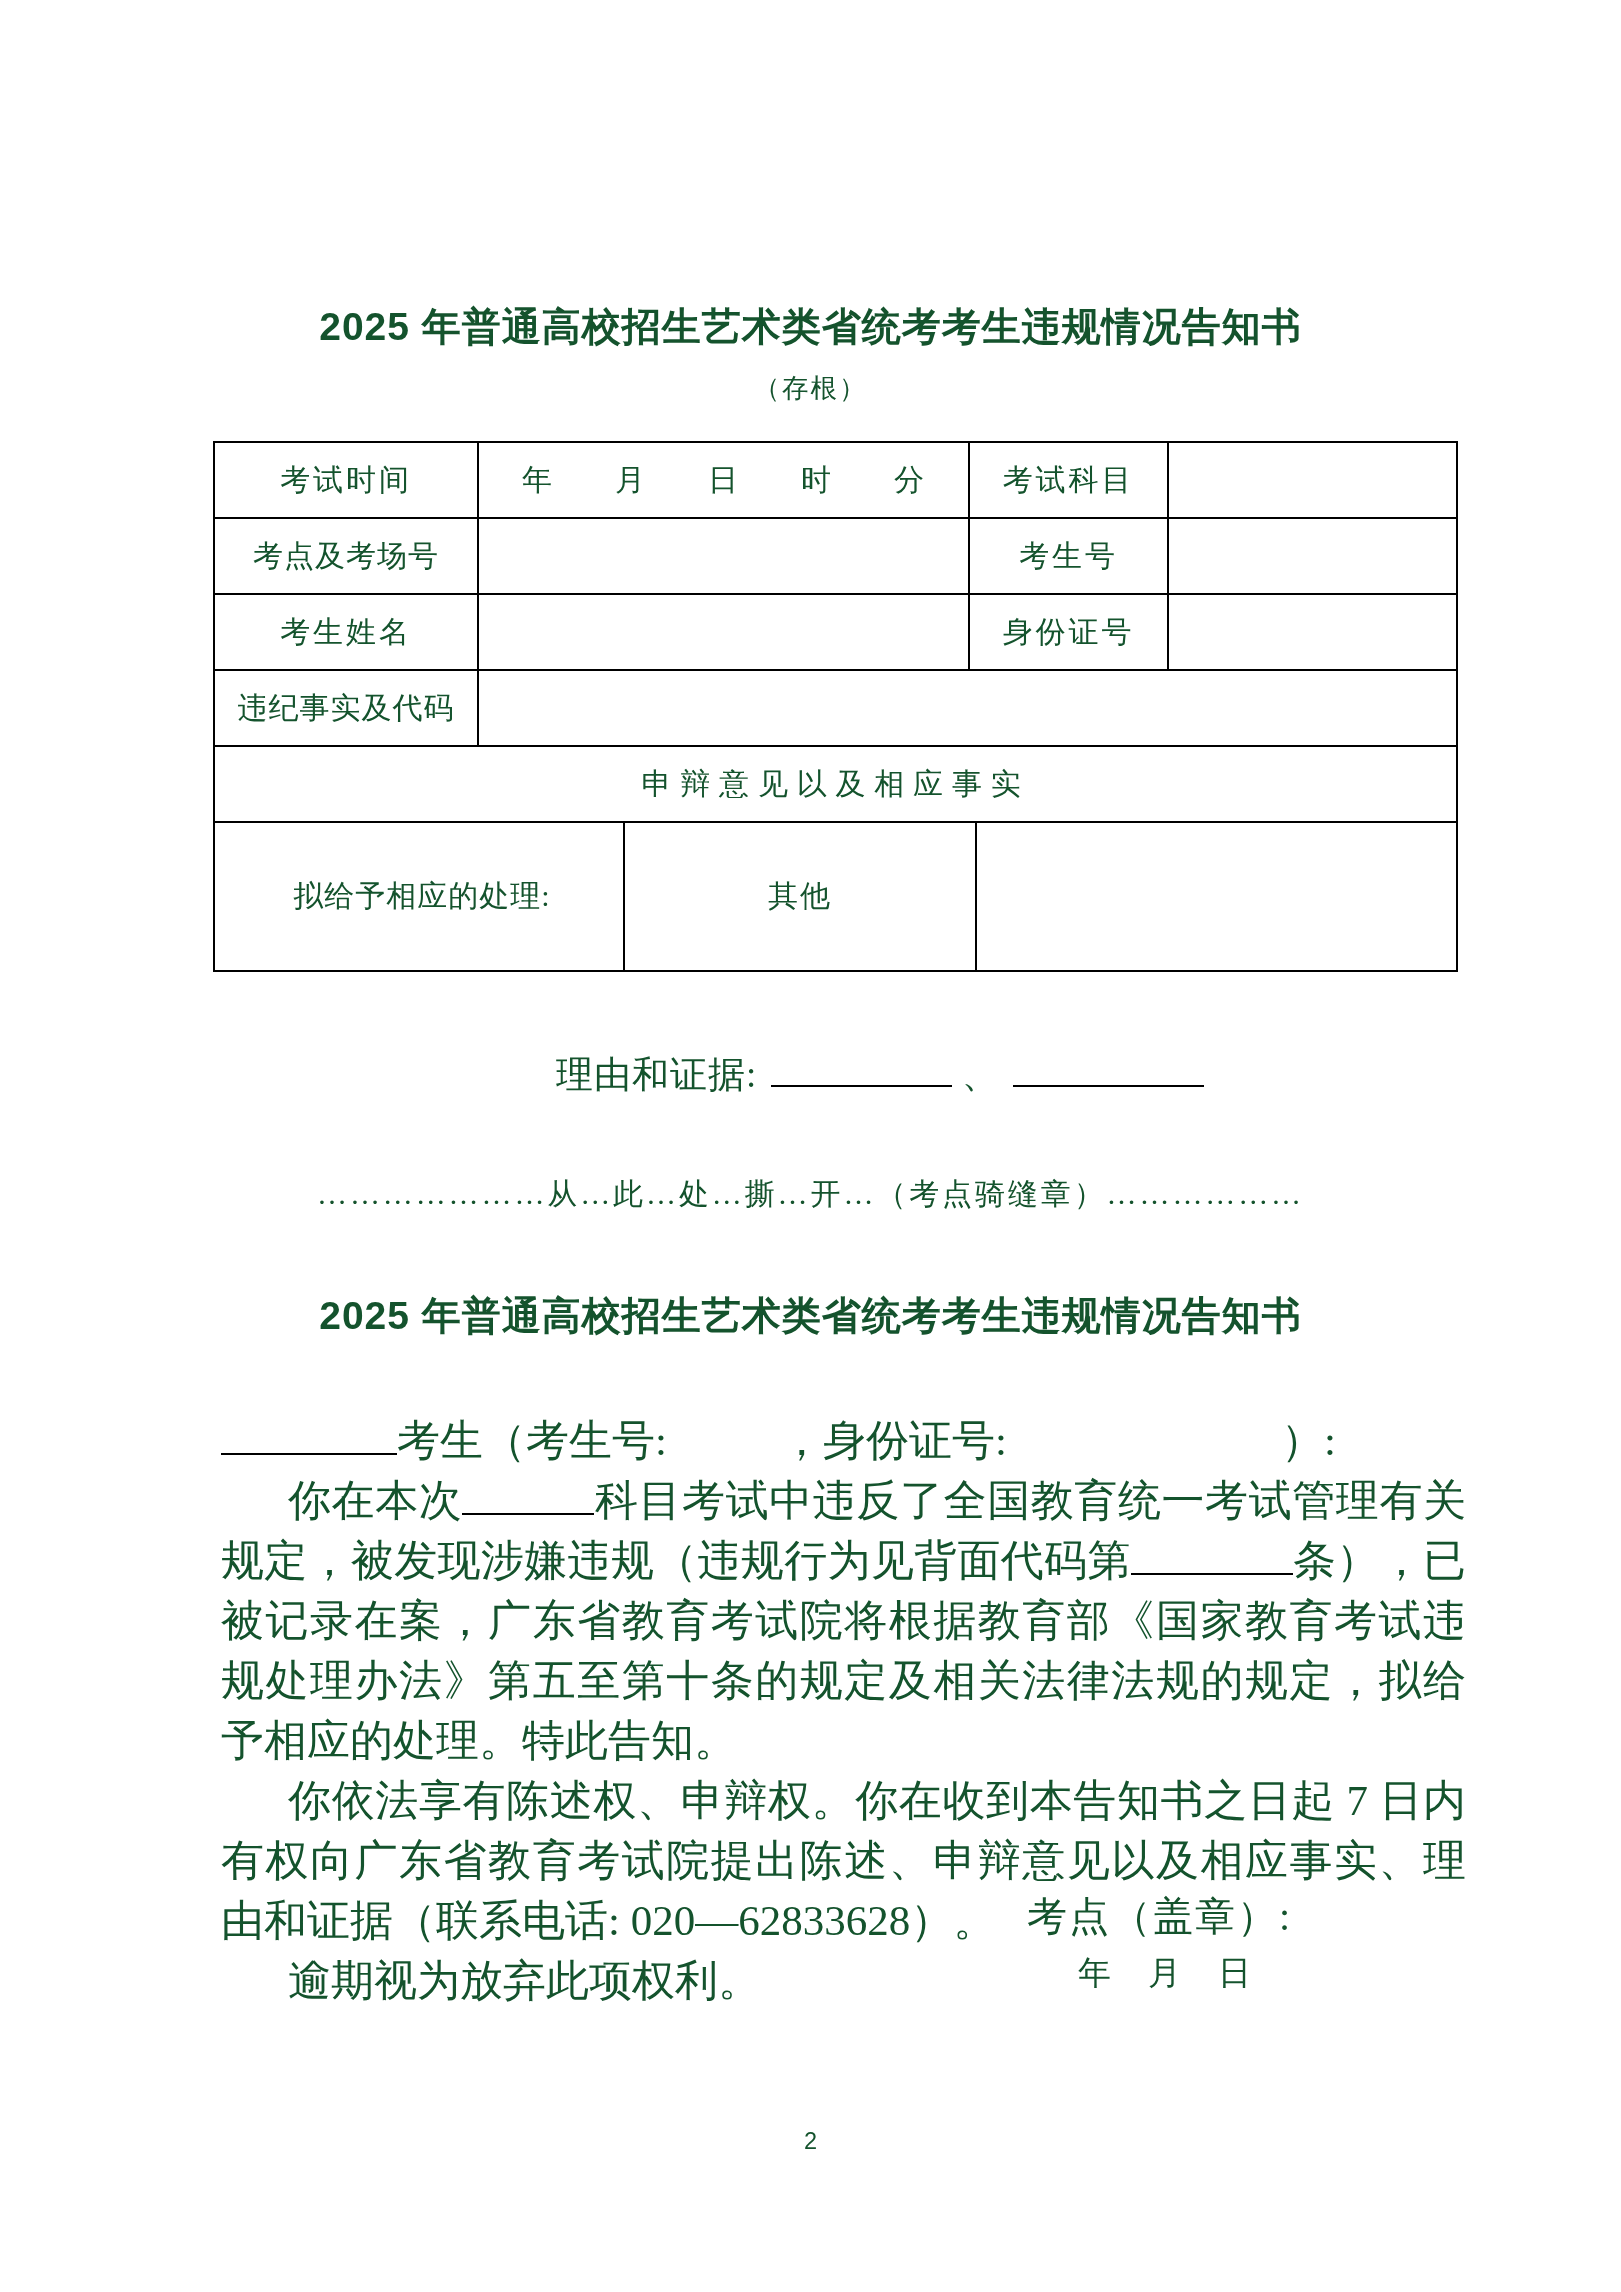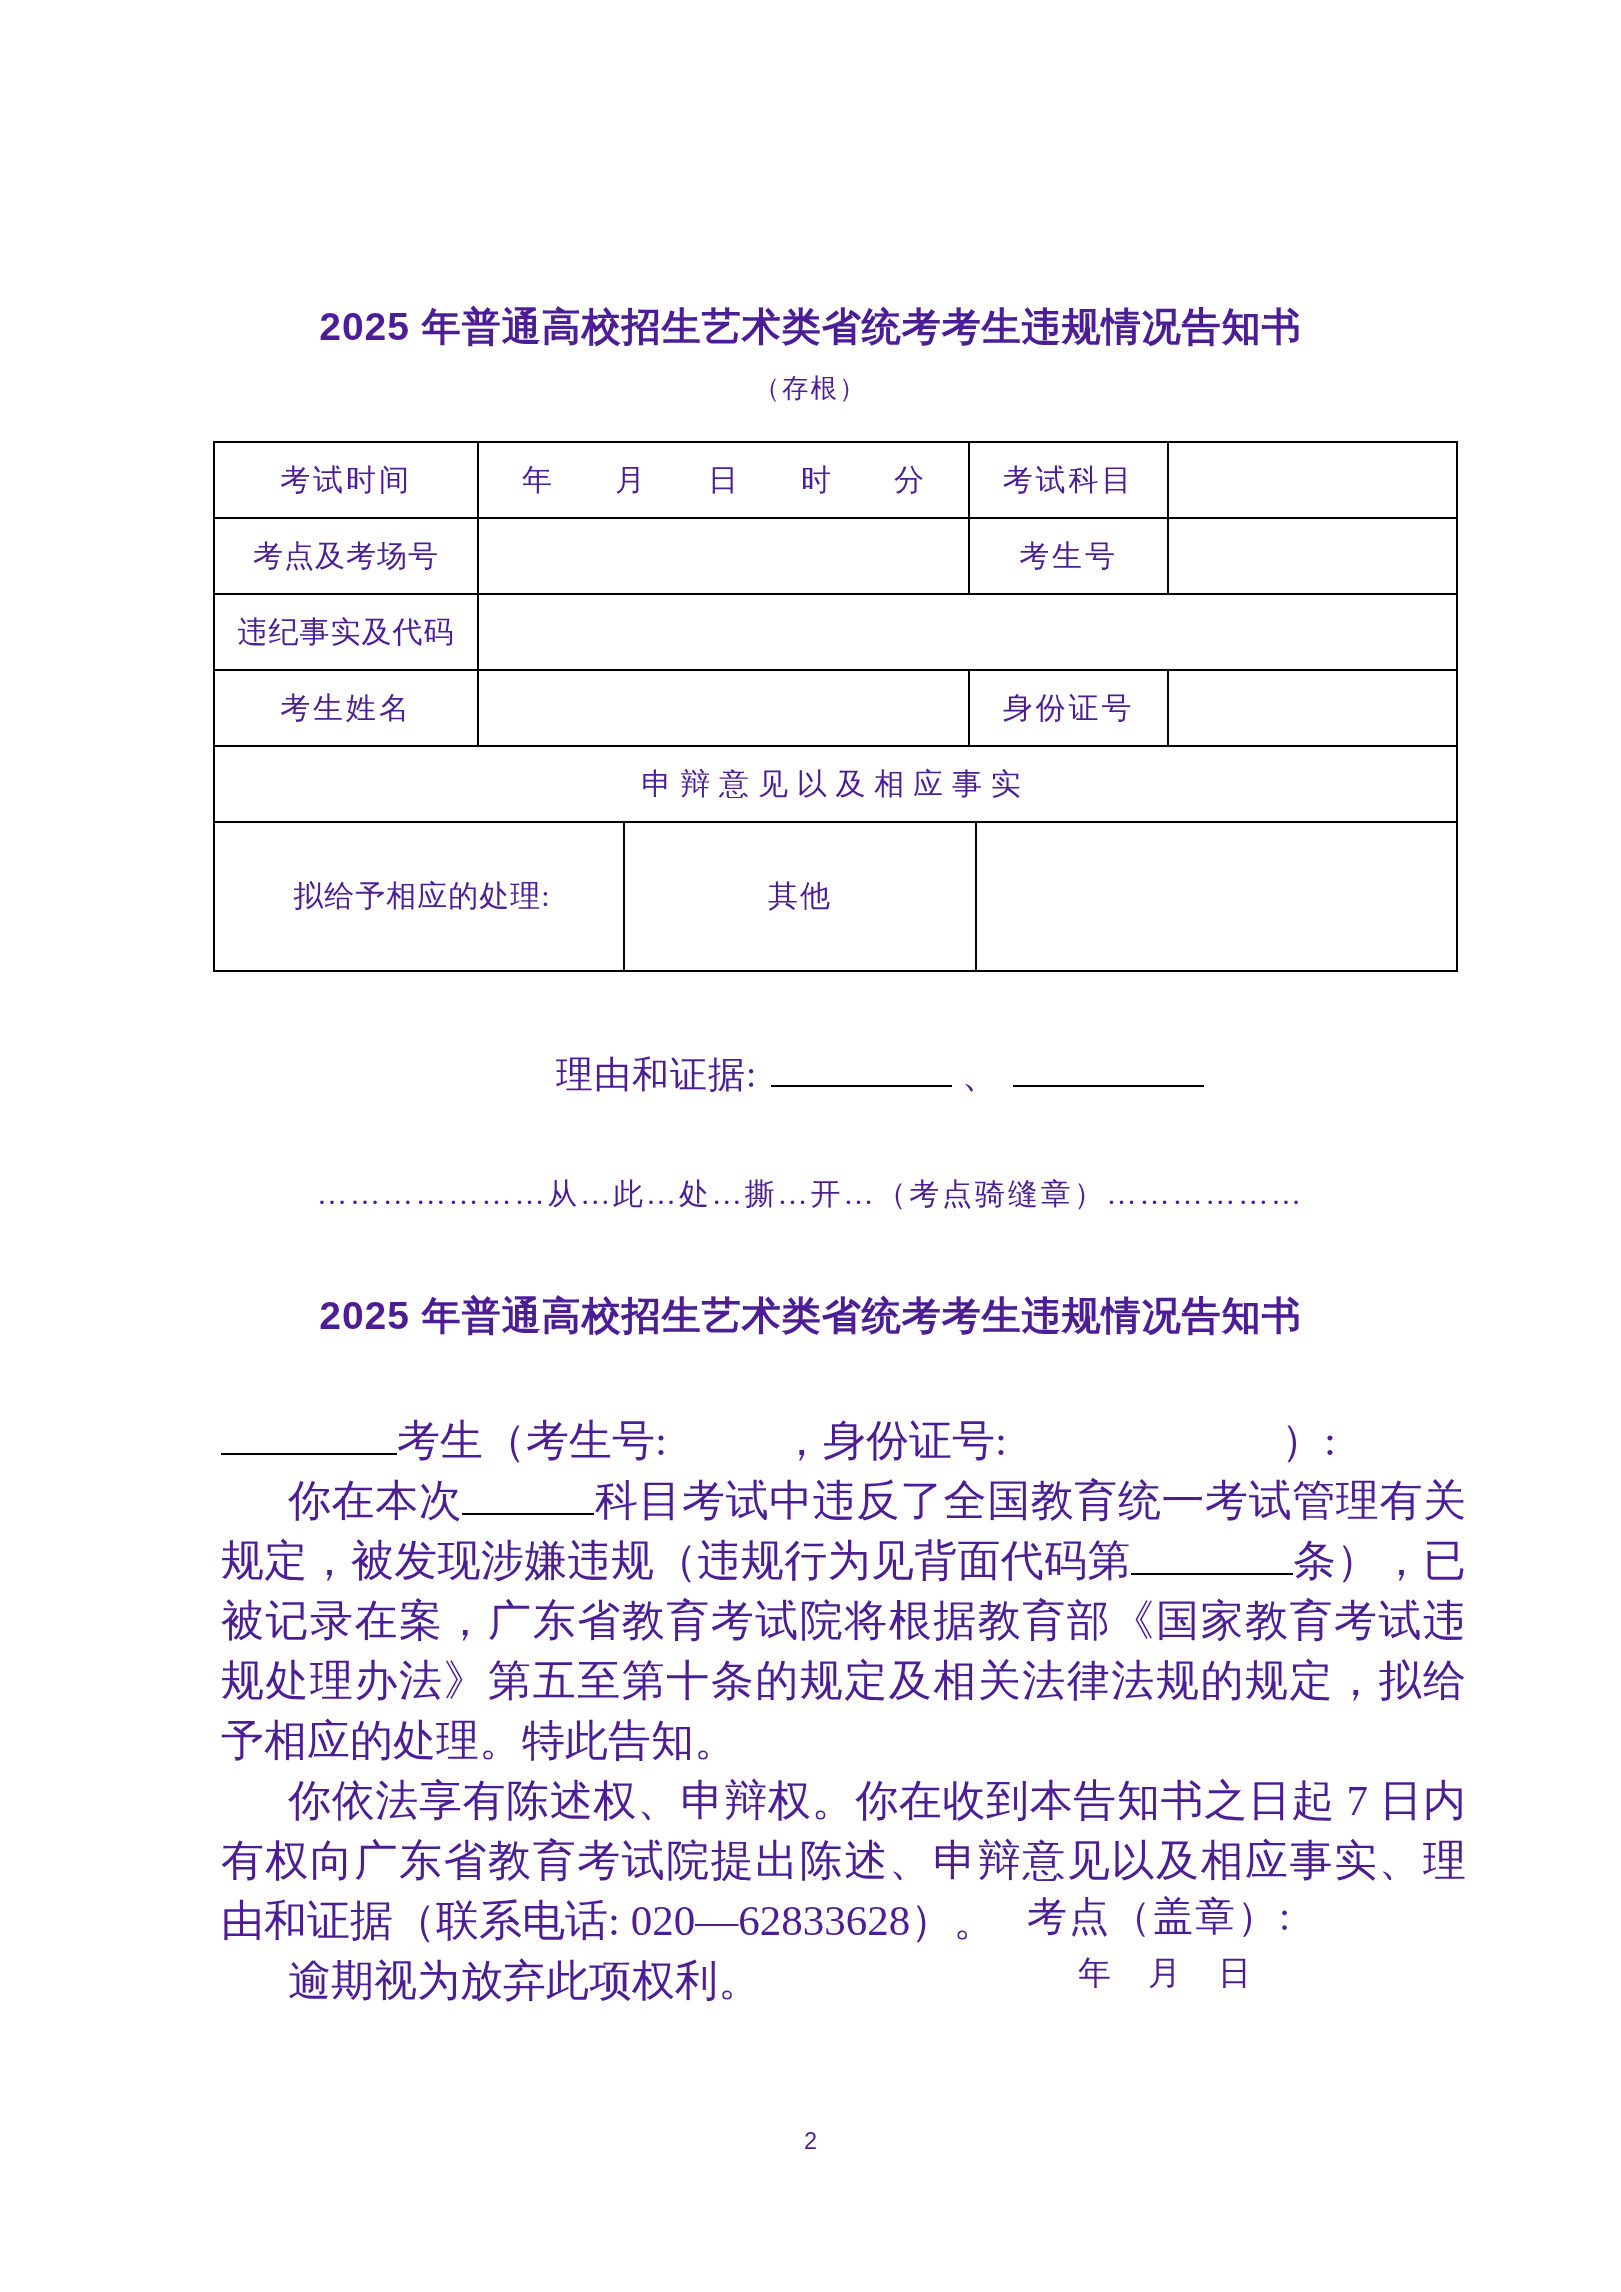--- a/index.html
+++ b/index.html
@@ -1,21 +1,21 @@
 <!DOCTYPE html>
 <html lang="zh"><head>
 <meta charset="utf-8">
 <style>
   html,body{margin:0;padding:0;background:#ffffff;}
   .page{
     position:relative;
     width:1621px;height:2293px;
     background:#ffffff;
     font-family:"Liberation Serif","DejaVu Serif",serif;
-    color:#4c1d95;
+    color:#14532d;
     overflow:hidden;
   }
   .title{
     position:absolute;left:0;right:0;
     text-align:center;
     font-family:"Liberation Sans","DejaVu Sans",sans-serif;
     font-weight:bold;
     font-size:39px;line-height:51px;
     letter-spacing:1px;
     white-space:nowrap;
@@ -123,28 +123,28 @@
       <td class="lbl">考试科目</td>
       <td></td>
     </tr>
     <tr class="r">
       <td class="lbl tight">考点及考场号</td>
       <td></td>
       <td class="lbl">考生号</td>
       <td></td>
     </tr>
     <tr class="r">
-      <td class="lbl tight">违纪事实及代码</td>
-      <td colspan="3"></td>
-    </tr>
-    <tr class="r">
       <td class="lbl">考生姓名</td>
       <td></td>
       <td class="lbl">身份证号</td>
       <td></td>
+    </tr>
+    <tr class="r">
+      <td class="lbl tight">违纪事实及代码</td>
+      <td colspan="3"></td>
     </tr>
     <tr class="r">
       <td colspan="4" class="hdr">申辩意见以及相应事实</td>
     </tr>
     <tr>
       <td colspan="4" class="nopad">
         <div class="r6wrap">
           <div class="cell ca">拟给予相应的处理:</div>
           <div class="cell cb">其他</div>
           <div class="cell cc"></div>

